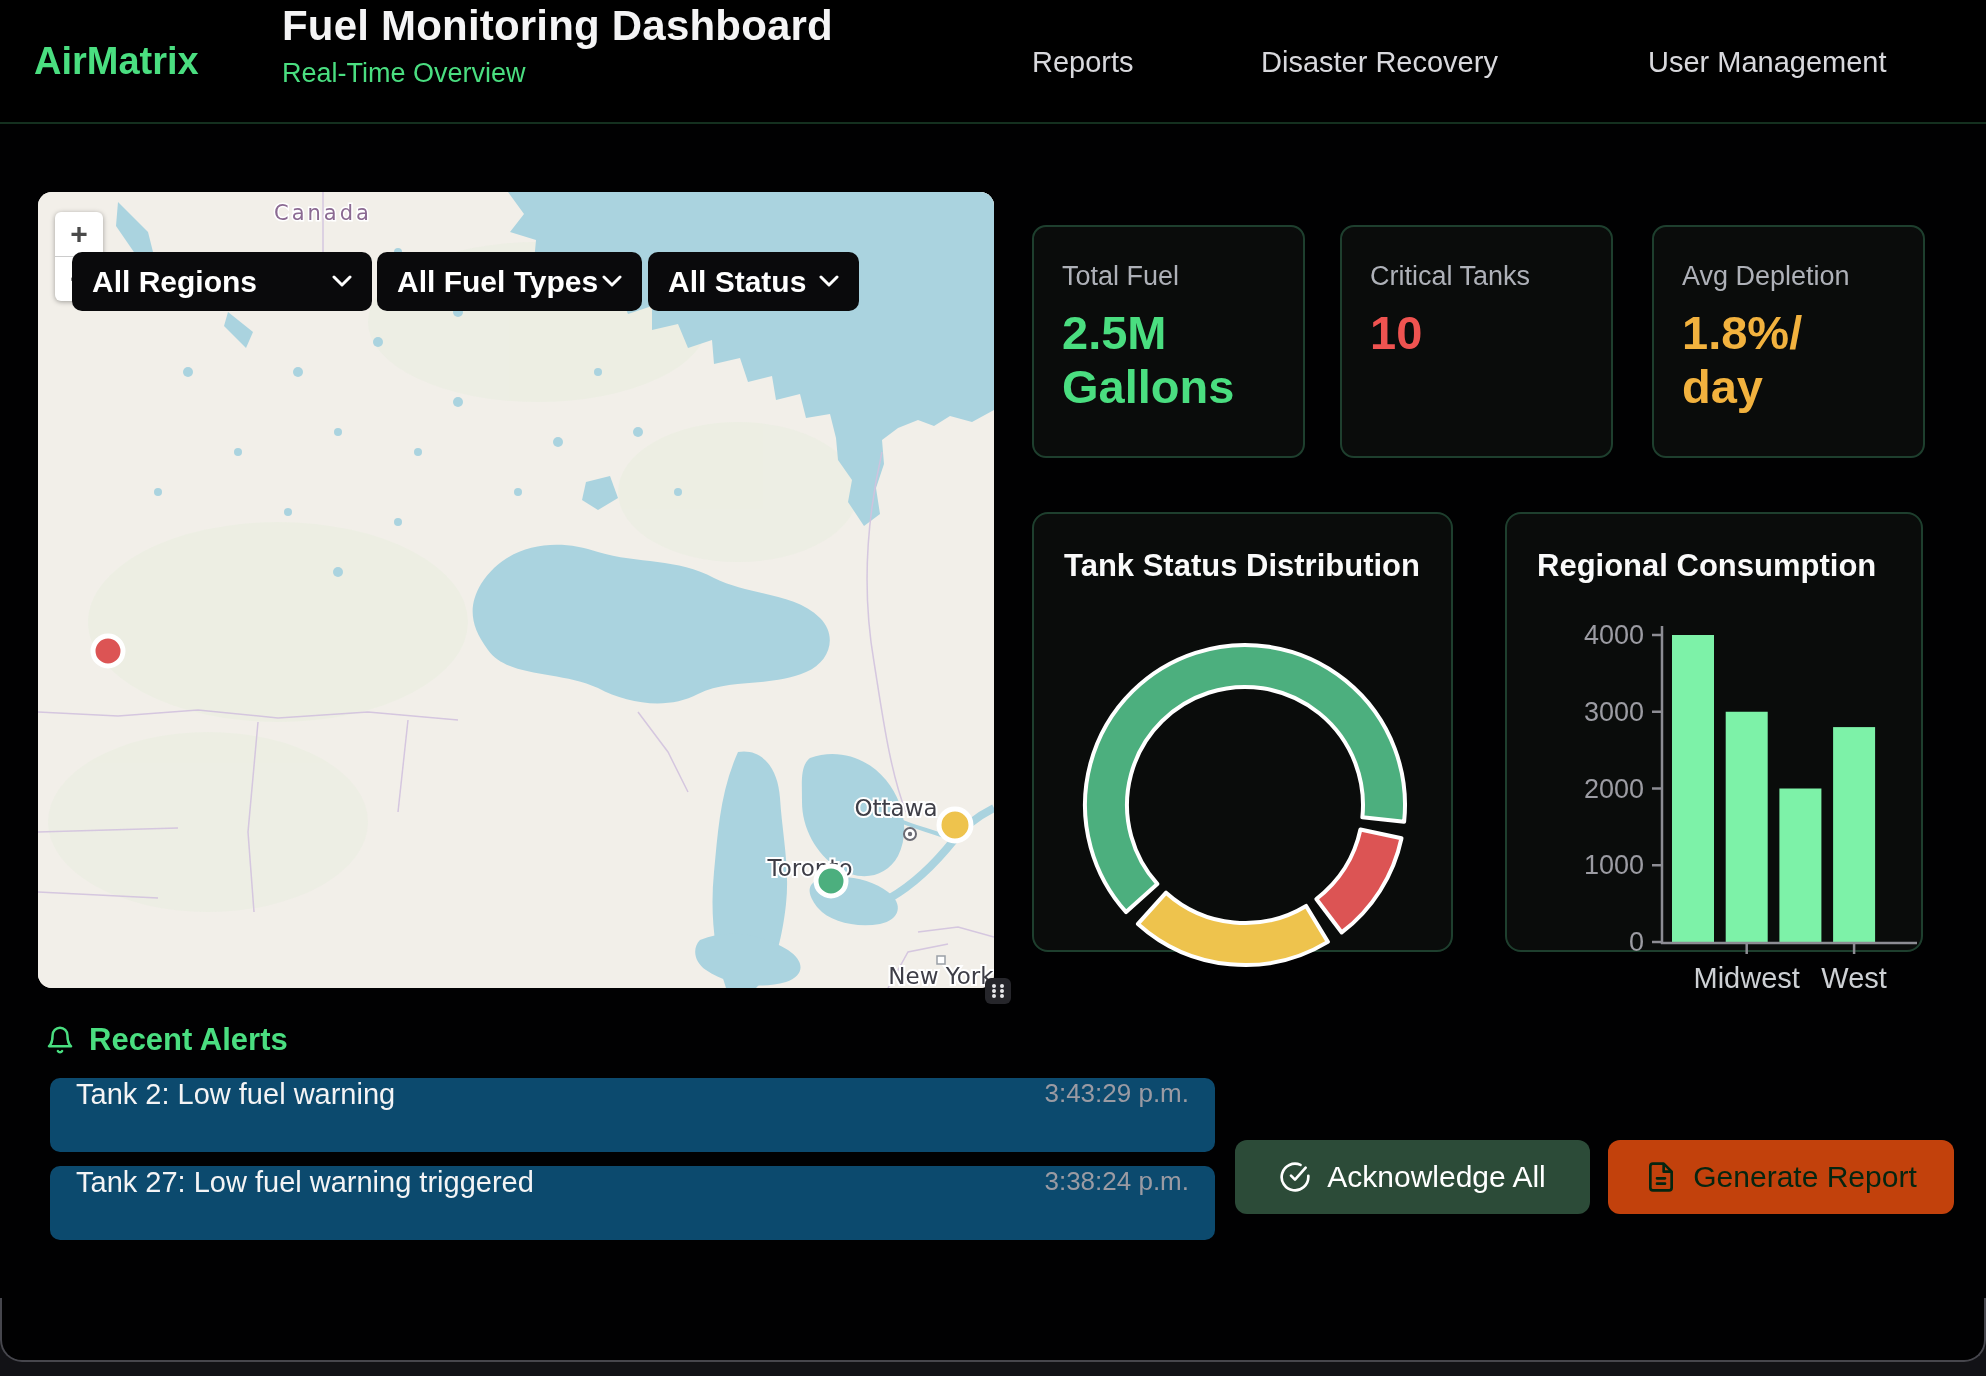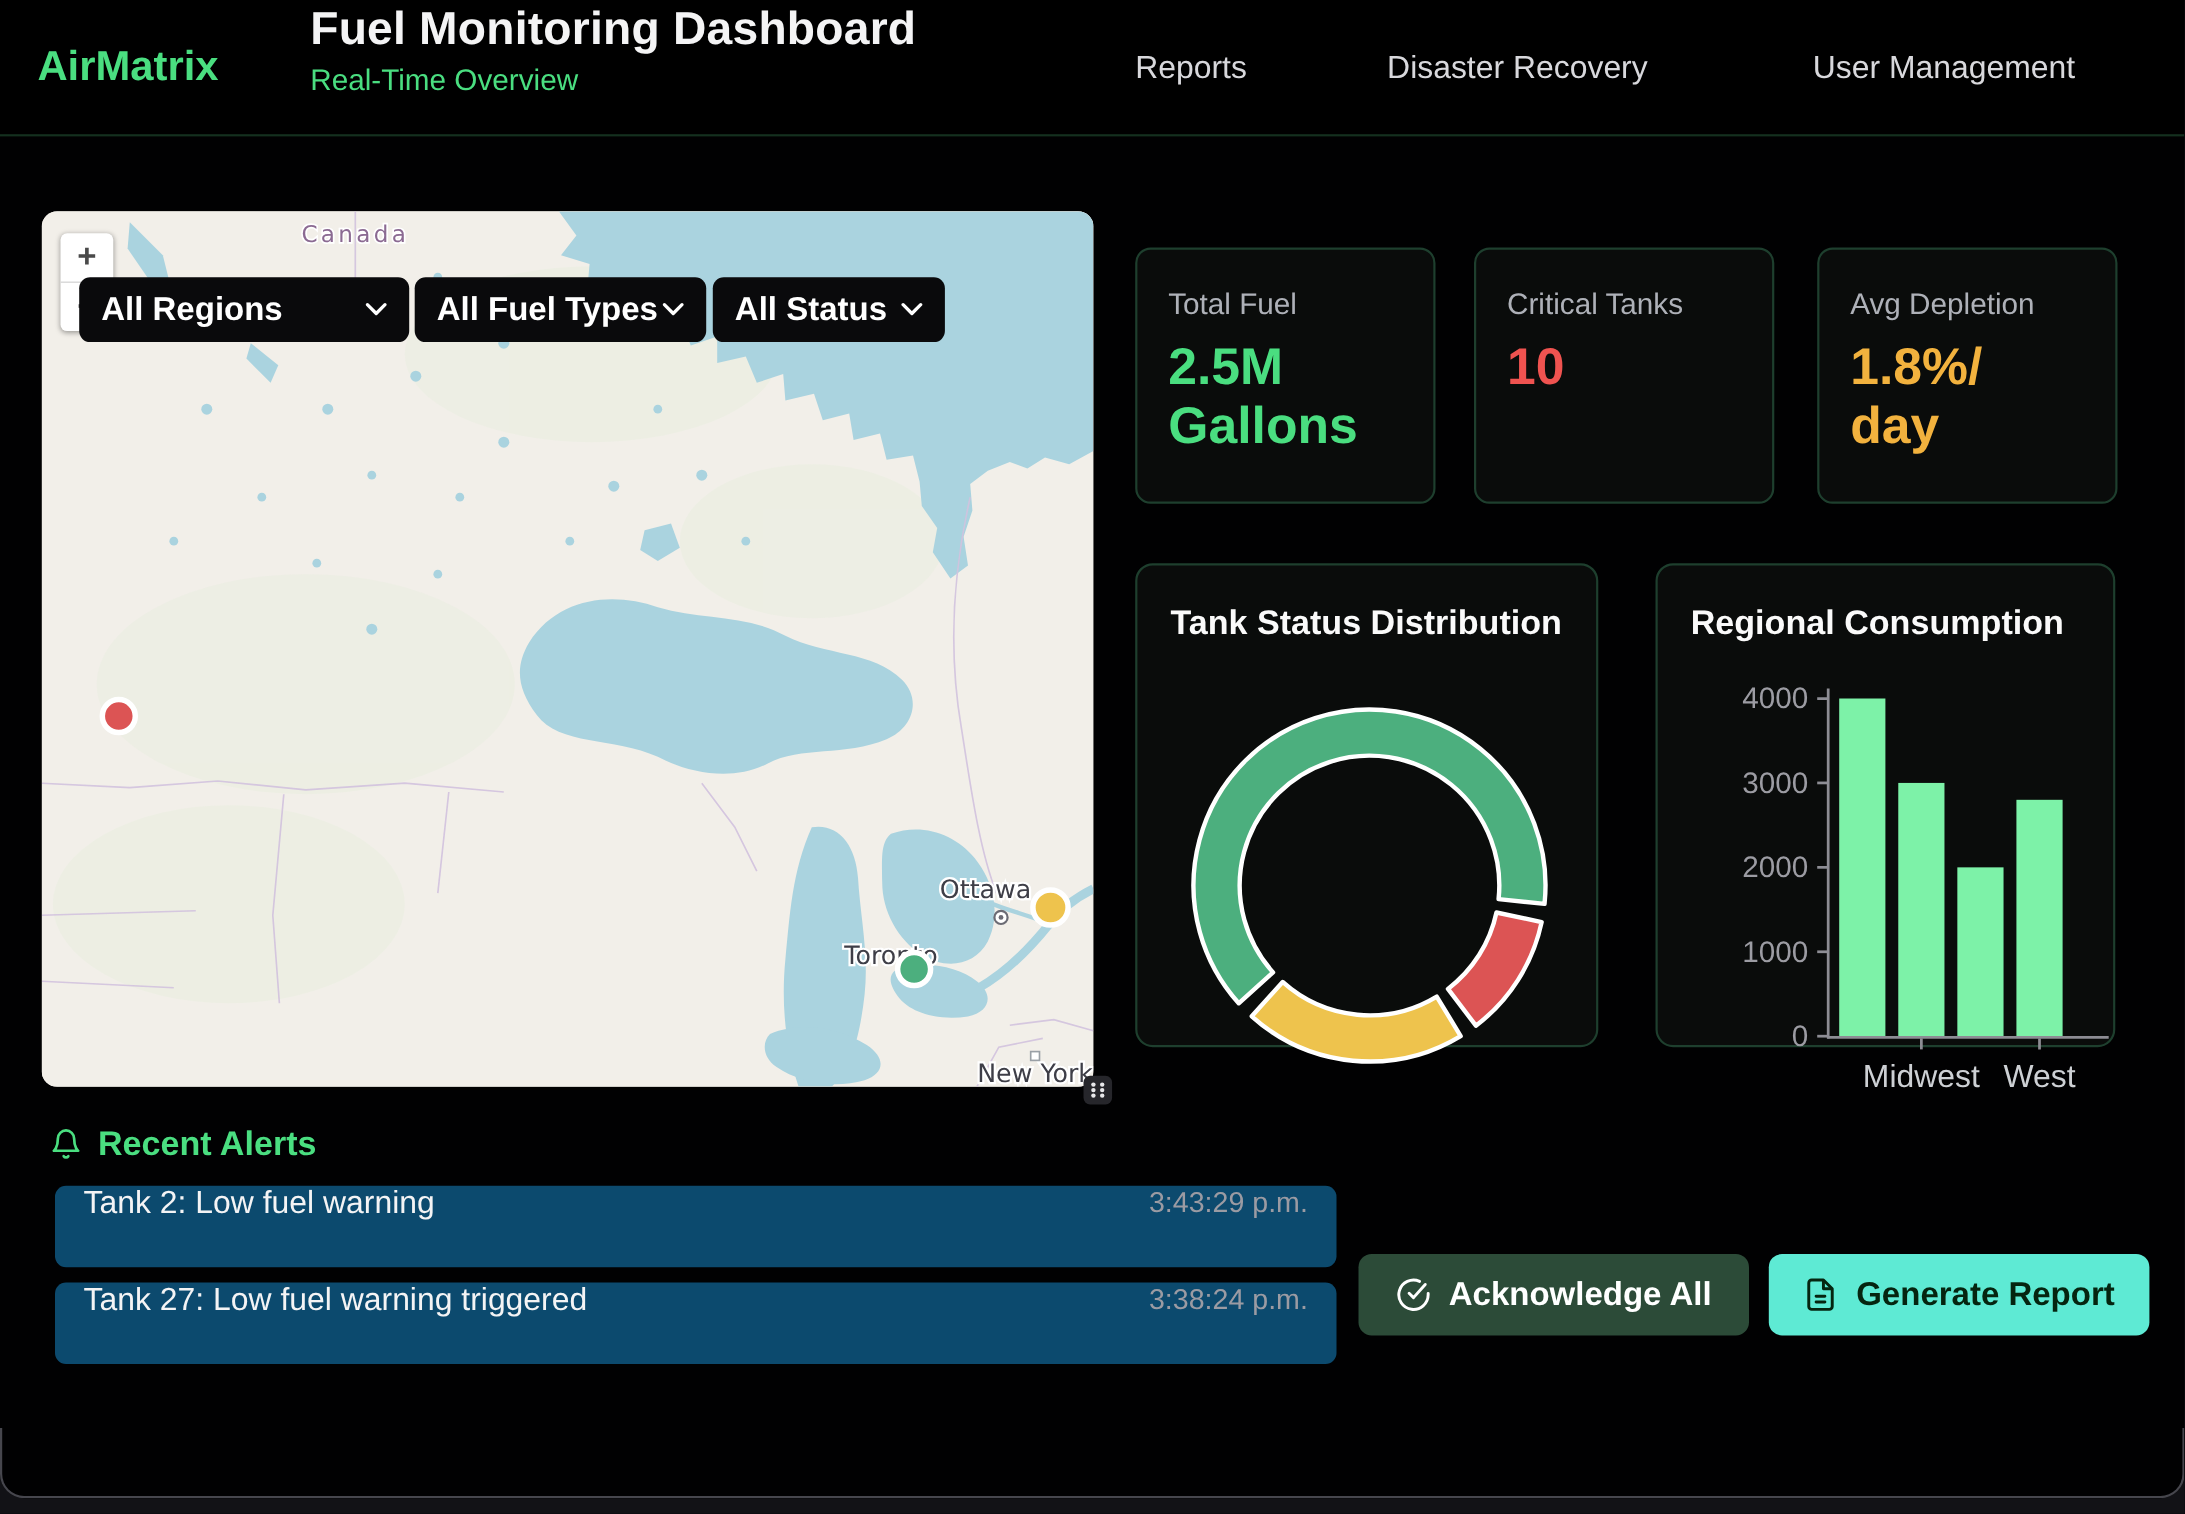--- a/index.html
+++ b/index.html
@@ -60,23 +60,23 @@
   .alerts-head { position:absolute; left:45px; top:1022px; display:flex; align-items:center; gap:14px; z-index:2; }
   .alerts-title { font-size:31px; font-weight:700; color:#4ade80; }
   .alert-row { position:absolute; left:50px; width:1165px; height:74px; background:#0c4a6e; border-radius:10px;
     display:flex; padding:0 26px; z-index:2; }
   .alert-1 { top:1078px; } .alert-2 { top:1166px; } .alert-3 { top:1254px; }
   .alert-msg { font-size:29px; color:#f4f4f5; }
   .alert-time { margin-left:auto; font-size:26px; color:#9b9ba3; }
 
   
   .btn { position:absolute; top:1140px; height:74px; border-radius:12px; display:flex; align-items:center; justify-content:center;
-    gap:16px; font-size:30px; font-weight:700; cursor:pointer; z-index:2; }
+    gap:16px; font-size:30px; font-weight:400; cursor:pointer; z-index:2; }
   .ack-btn { left:1235px; width:355px; background:#2c4b38; color:#fff; }
-  .gen-btn { left:1608px; width:346px; background:#5eead4; color:#052510; }
+  .gen-btn { left:1608px; width:346px; background:#c2410c; color:#052510; }
 </style>
 </head>
 <body>
 
 <div class="window">
 
   <div class="header">
     <div class="brand">AirMatrix</div>
     <div class="titles">
       <div class="page-title">Fuel Monitoring Dashboard</div>

